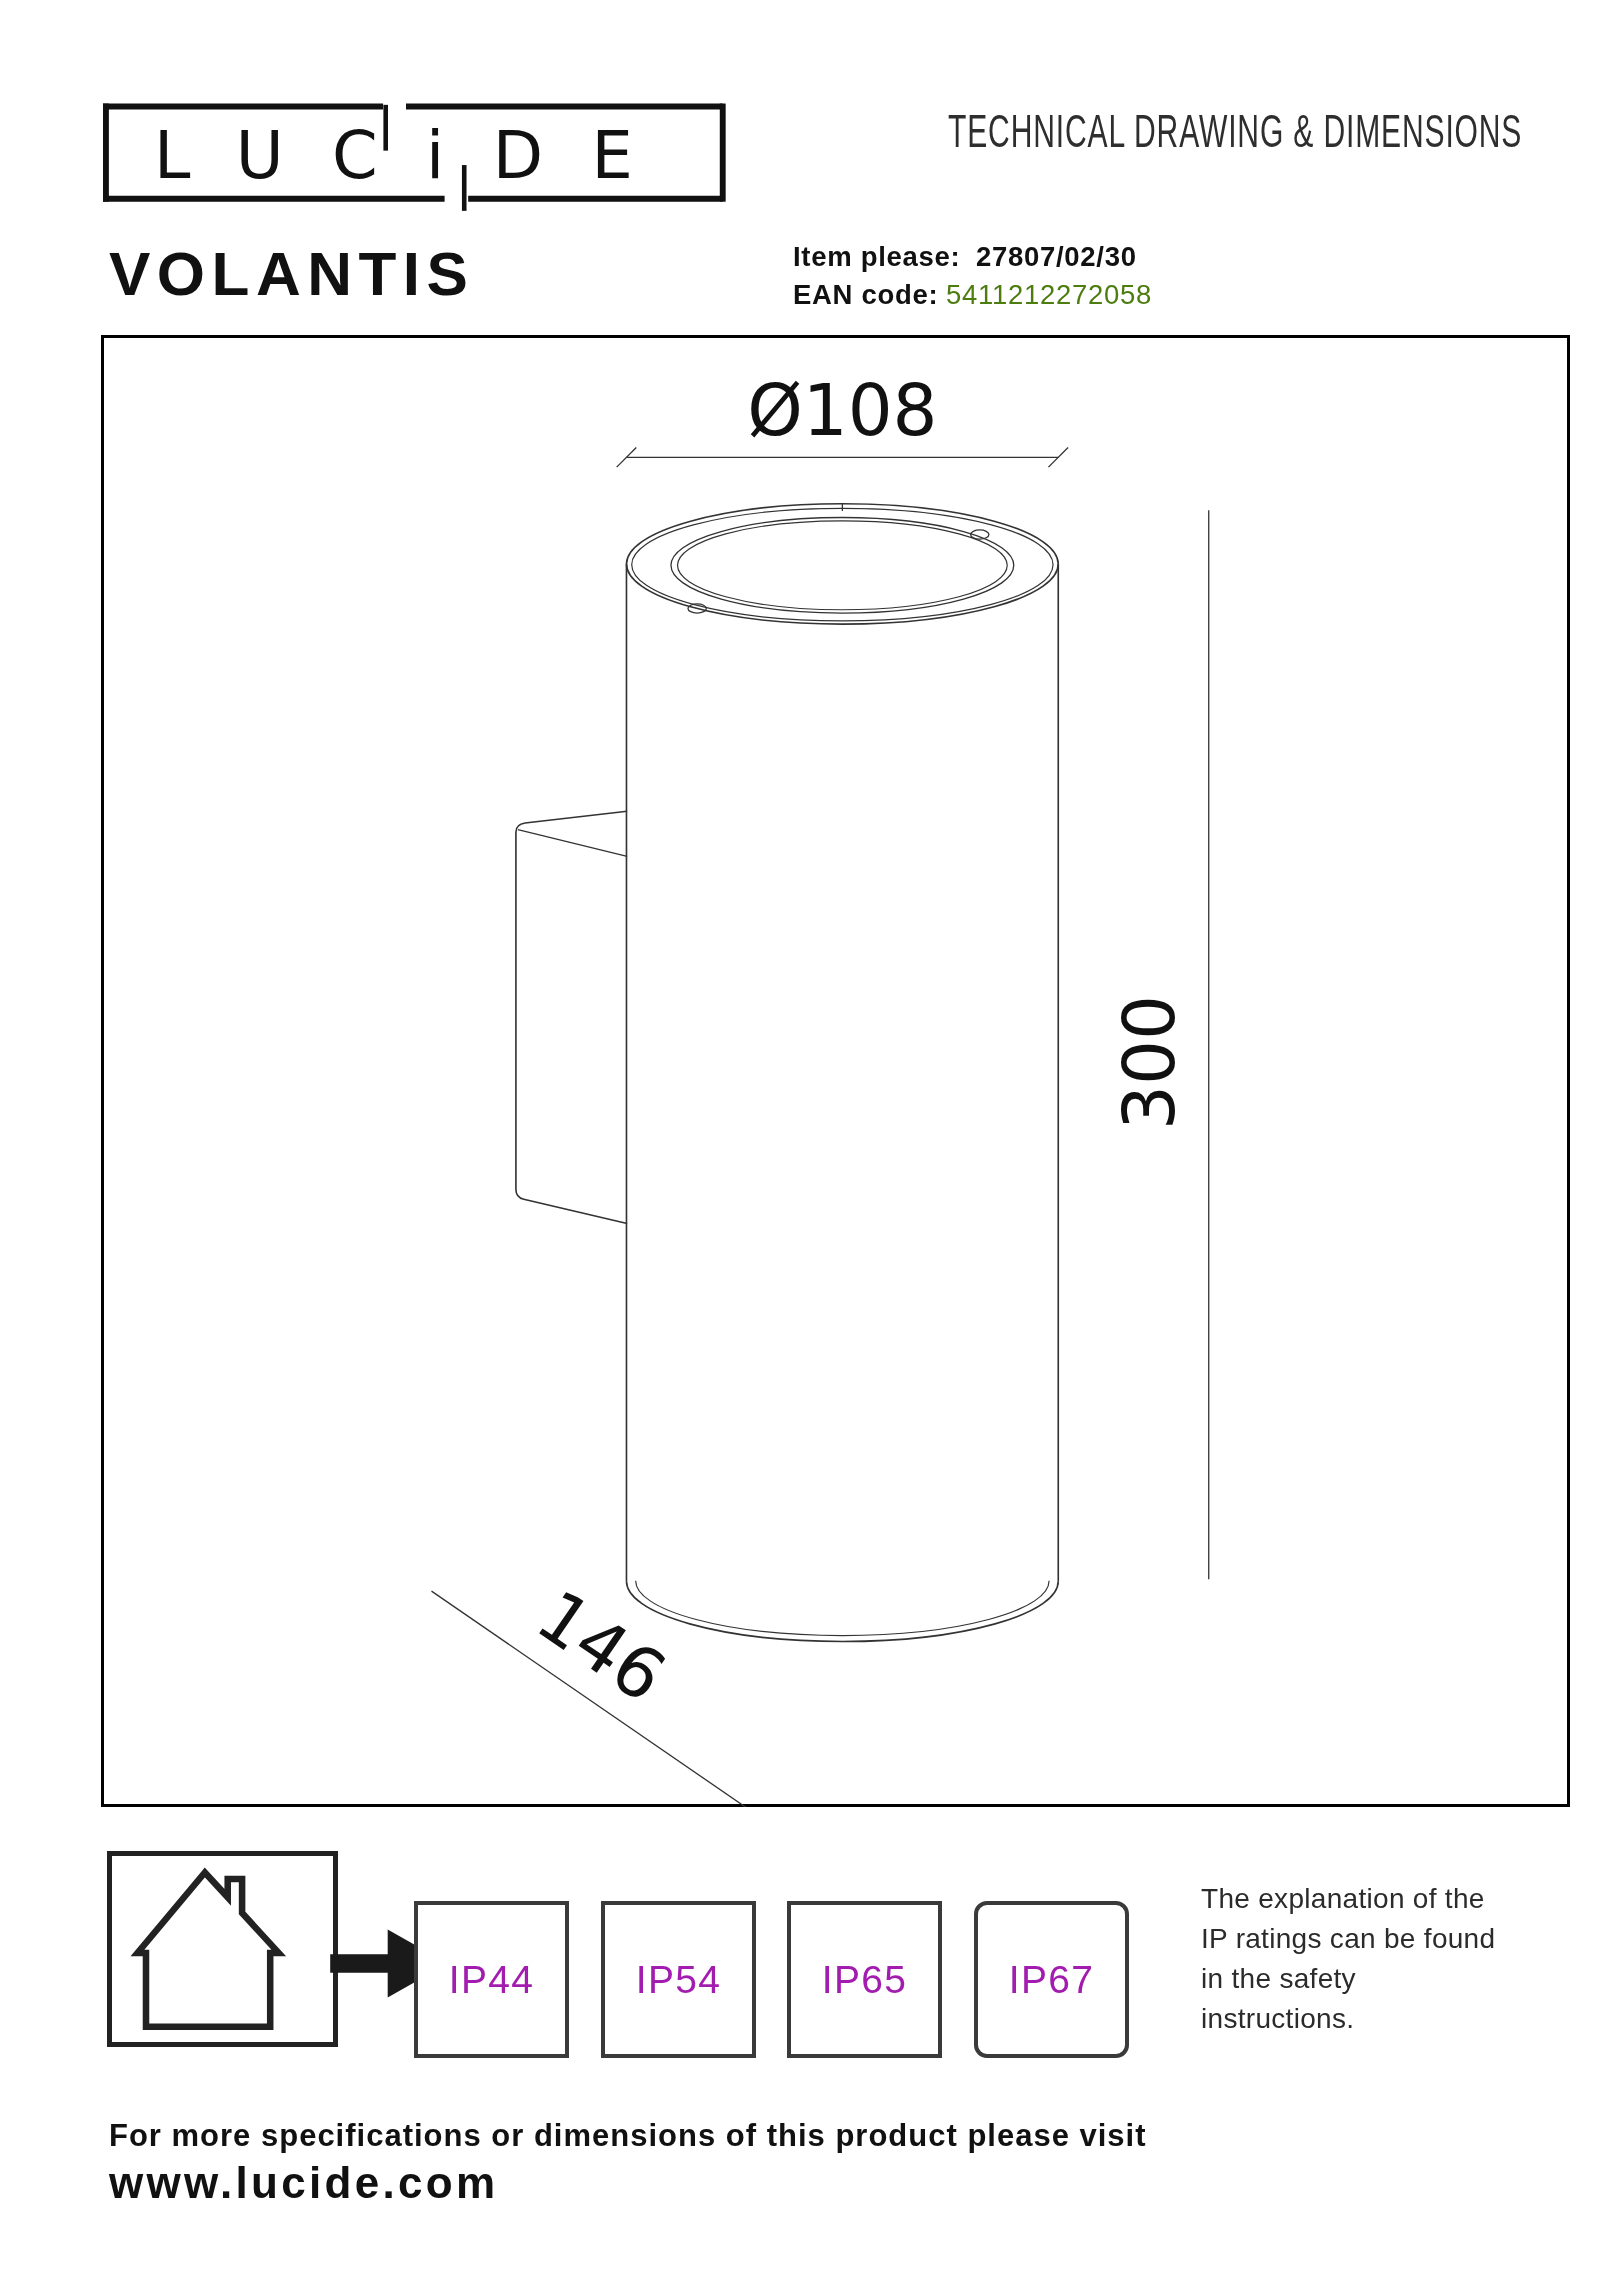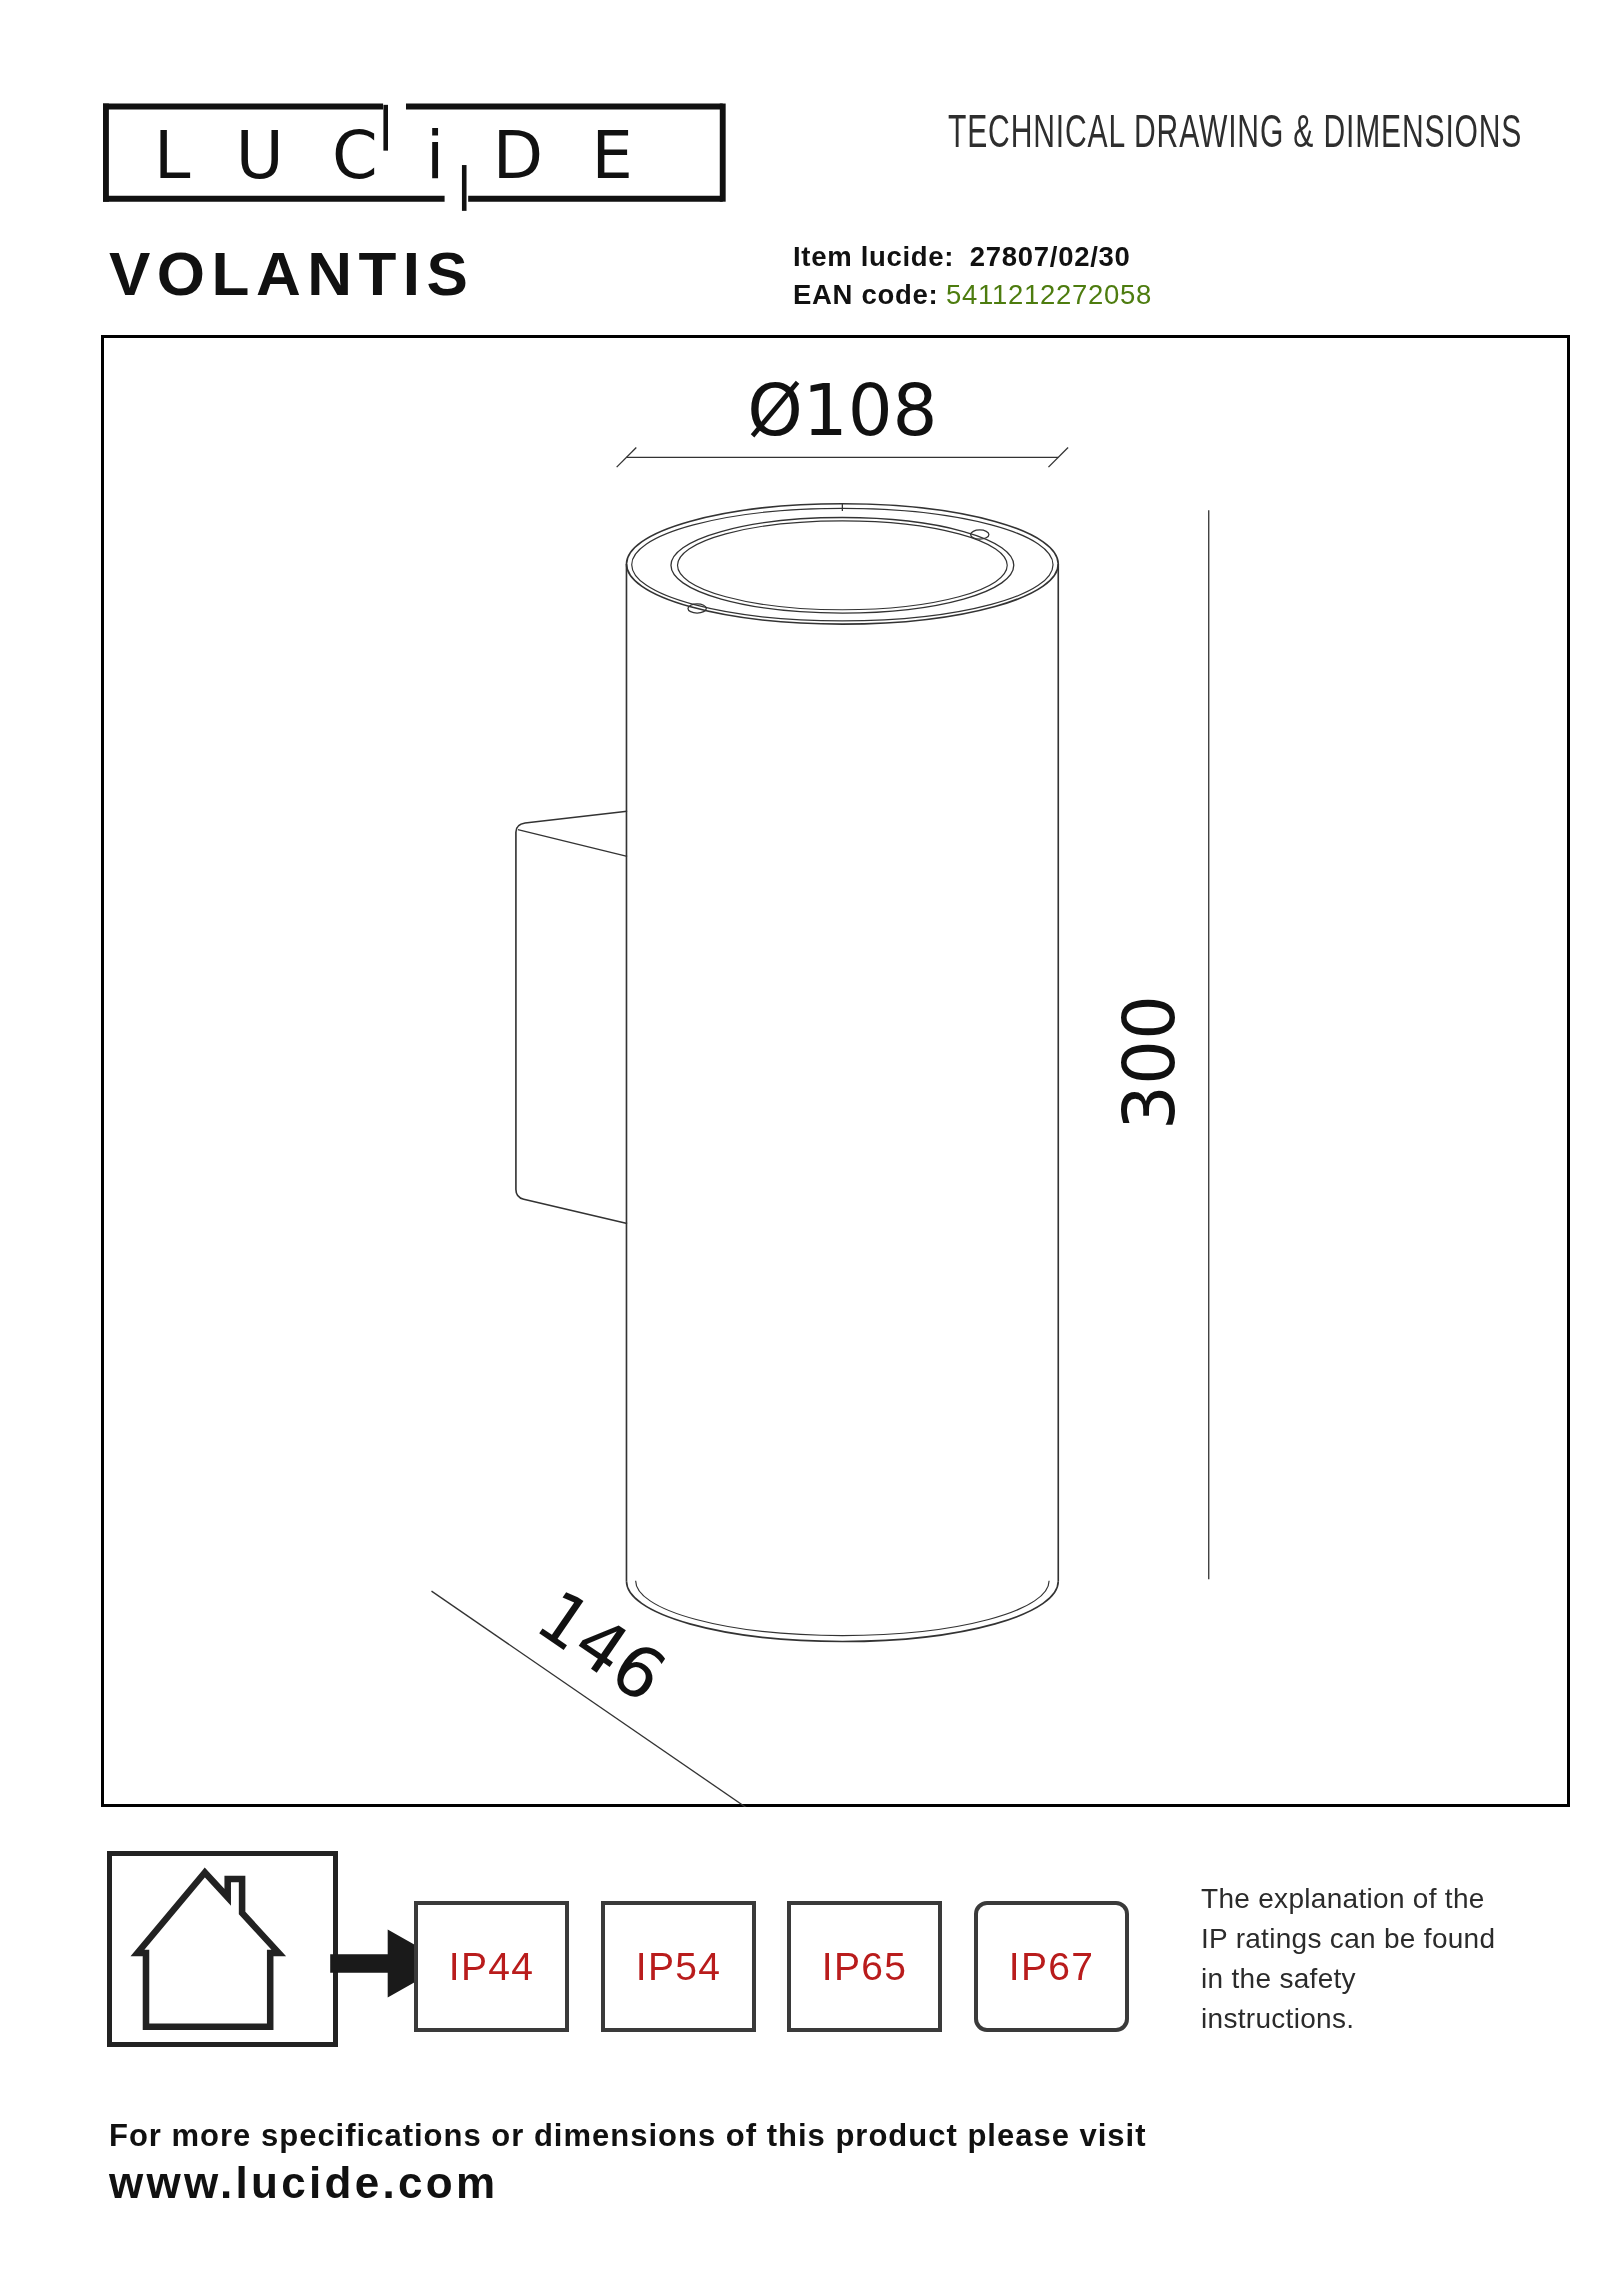--- a/index.html
+++ b/index.html
@@ -34,24 +34,24 @@
     border:3.3px solid #000;box-sizing:border-box;background:#fff;
   }
   .drawing-svg{left:101px;top:335px;}
   
   .house-box{
     left:107px;top:1851px;width:231px;height:196px;
     border:5.9px solid #222;box-sizing:border-box;background:#fff;
   }
   .arrow-svg{left:330px;top:1923px;}
   .ip-box{
-    top:1901px;width:155px;height:131px;
+    top:1901px;width:155px;height:157px;
     border:4.6px solid #3a3a3a;box-sizing:border-box;
     display:flex;align-items:center;justify-content:center;
-    font-size:39px;font-weight:400;color:#b91c1c;letter-spacing:1.3px;
+    font-size:39px;font-weight:400;color:#a21caf;letter-spacing:1.3px;
     background:#fff;
   }
   .ip-44{left:414px;} .ip-54{left:601px;} .ip-65{left:787px;} .ip-67{left:974px;border-radius:13px;}
   .ip-note{
     left:1201px;top:1879px;
     font-size:28px;line-height:40px;font-weight:400;color:#2b2b2b;
     letter-spacing:0.3px;
   }
   
   .footer-line{
@@ -84,21 +84,21 @@
     <line x1="432" y1="4" x2="432" y2="74" stroke="#111" stroke-width="7"></line>
     <line x1="552" y1="96" x2="552" y2="166" stroke="#111" stroke-width="7"></line>
     <text x="78" y="116" font-size="100" letter-spacing="74" fill="#111">LUCiDE</text>
   </svg>
 
   <div class="abs doc-title">TECHNICAL DRAWING &amp; DIMENSIONS</div>
 
   <div class="abs product-name">VOLANTIS</div>
 
   <div class="abs item-block">
-    <div><span class="lbl">Item lucide:</span>&nbsp;<span class="val-bold">27807/02/30</span></div>
+    <div><span class="lbl">Item please:</span>&nbsp;<span class="val-bold">27807/02/30</span></div>
     <div><span class="lbl">EAN code:</span>&nbsp;<span class="val-reg">5411212272058</span></div>
   </div>
 
   <div class="abs frame"></div>
 
   <svg class="abs drawing-svg" width="1469" height="1472" viewBox="0 0 2245 2250">
     <g fill="none" stroke="#333" stroke-width="2.5">
 
       <g>
         <line x1="803" y1="187" x2="1463" y2="187" stroke-width="2"></line>

